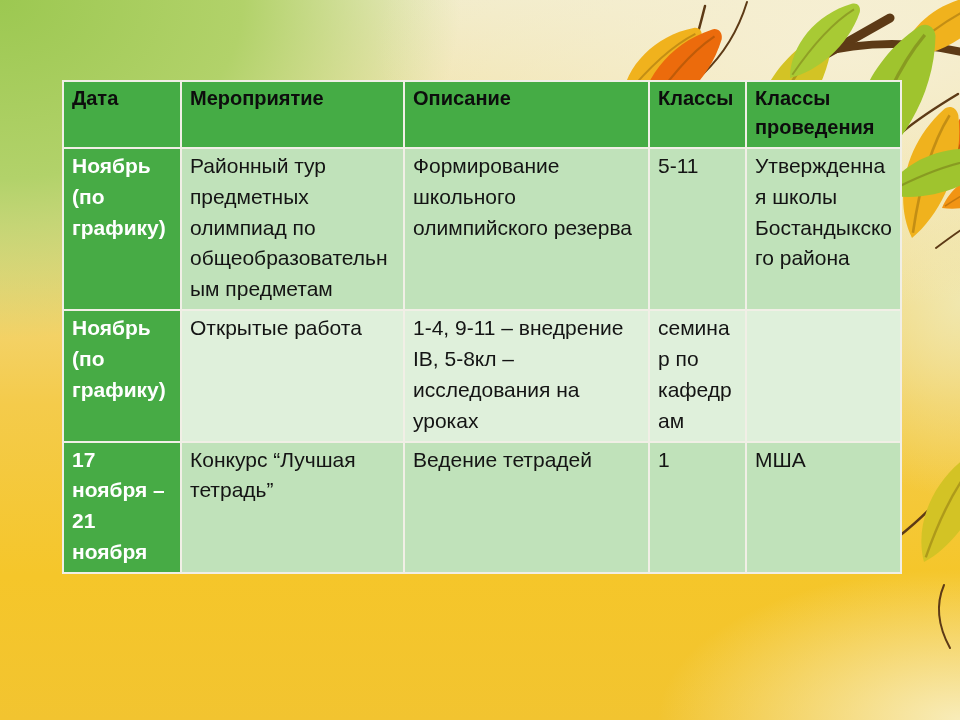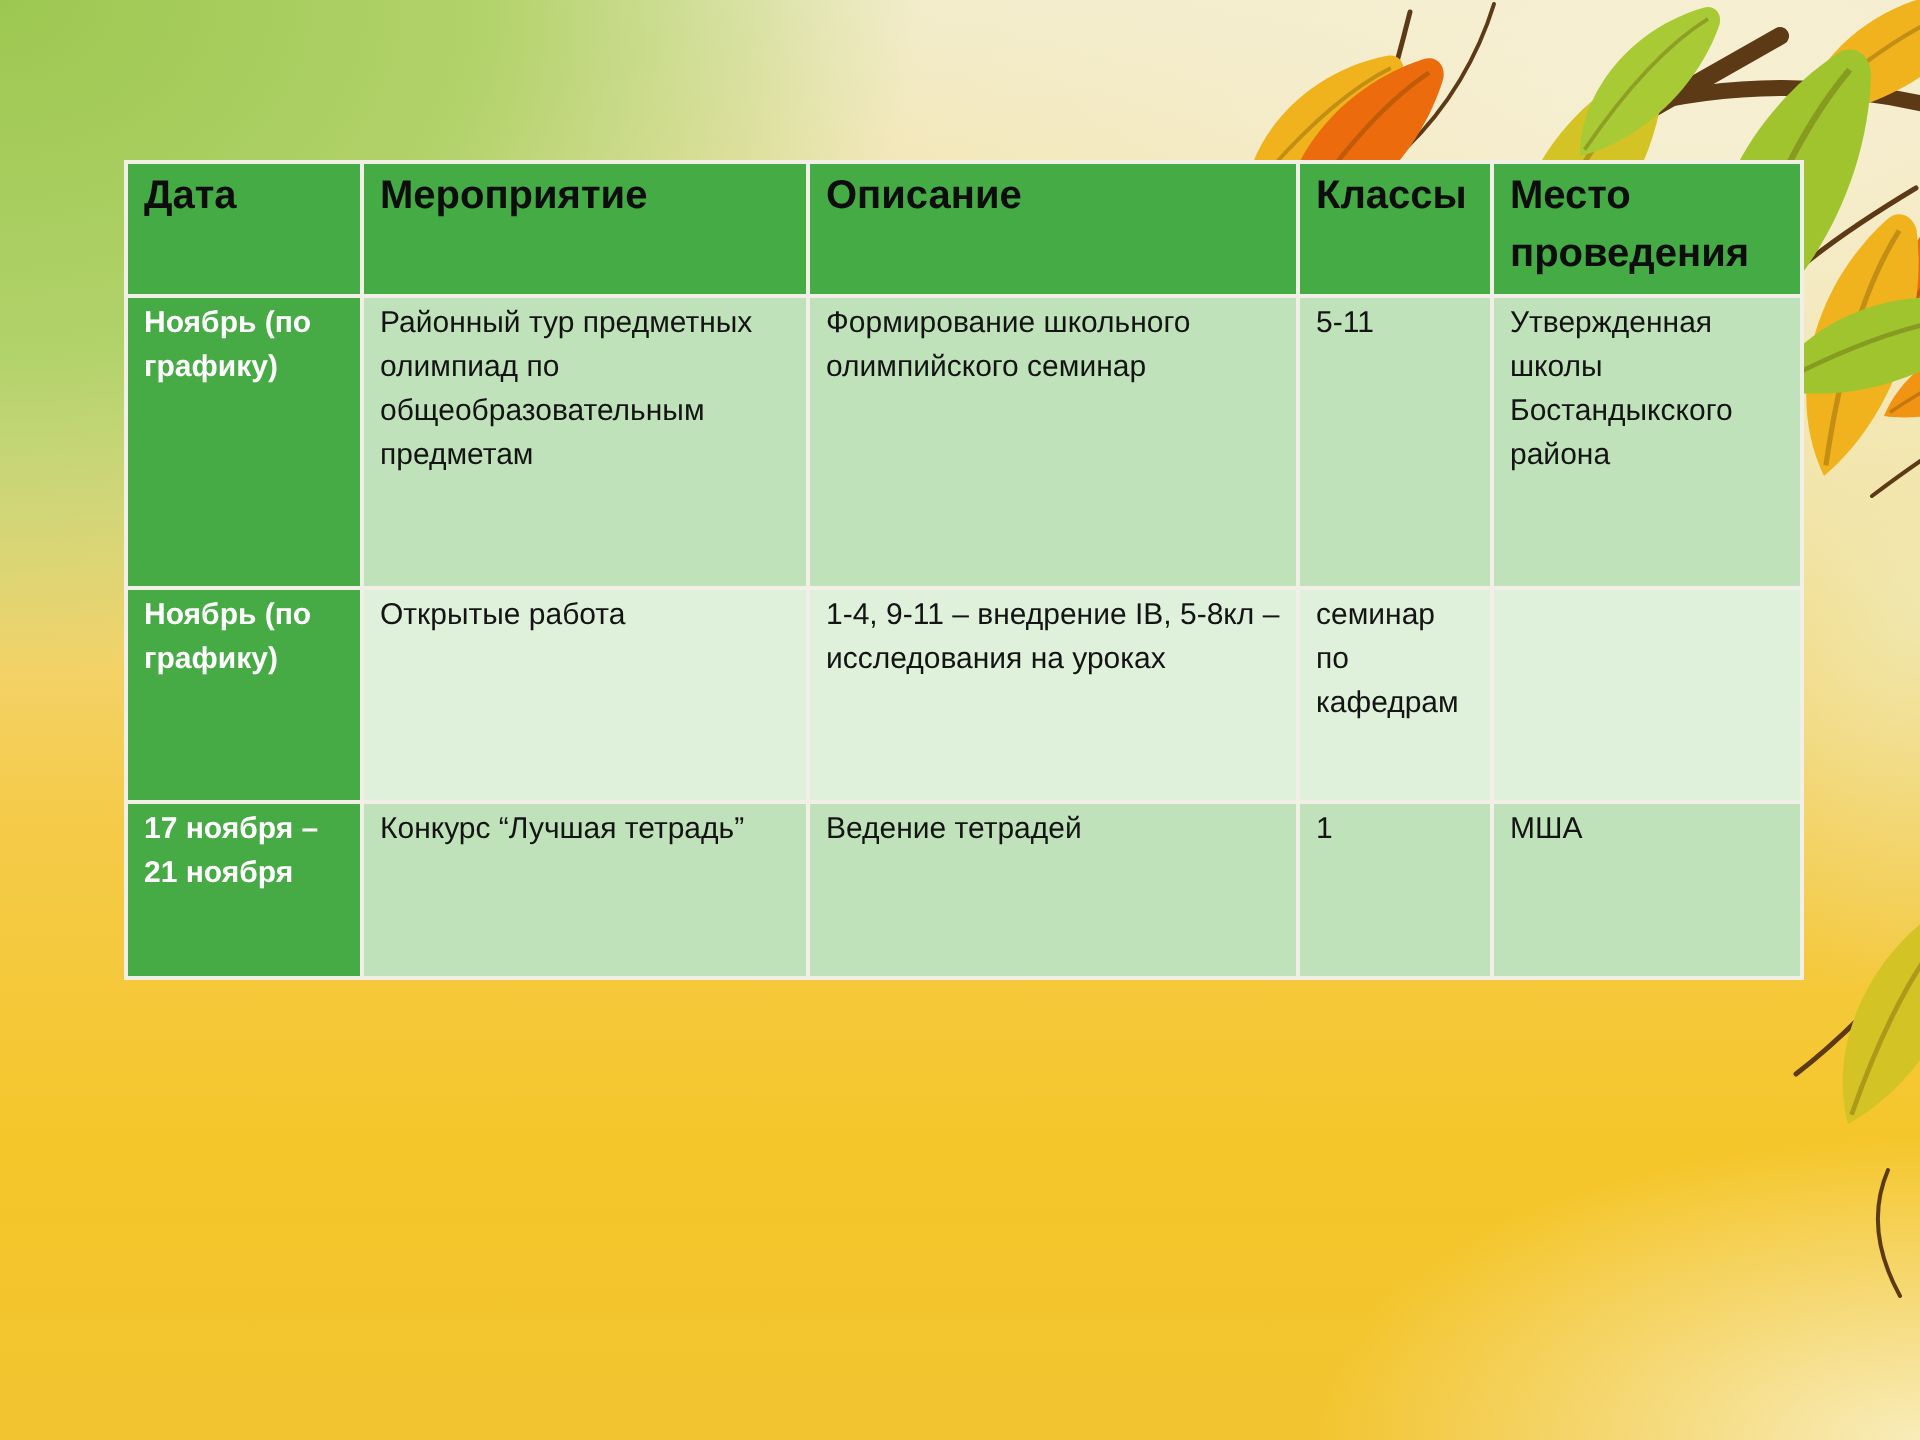--- a/index.html
+++ b/index.html
@@ -20,21 +20,21 @@
   .blade{fill:var(--lf,#caa843)}
   .rib{fill:none;stroke:rgba(80,50,0,.28);stroke-width:2}
   .branch{fill:none;stroke:var(--branch-brown);stroke-linecap:round}
 
   .table-wrap{position:absolute;left:62px;top:80px}
   table{border-collapse:collapse;table-layout:fixed;width:838px}
   col.c1{width:118px}col.c2{width:223px}col.c3{width:245px}col.c4{width:97px}col.c5{width:155px}
   th,td{
     border:2px solid var(--table-border);
     padding:2px 8px 4px;
-    font-size:15px;line-height:1.47;
+    font-size:21px;line-height:1.47;
     vertical-align:top;text-align:left;
     overflow-wrap:break-word;word-break:break-word;
   }
   thead th{
     background:var(--table-header-bg);color:var(--table-header-text);
     font-weight:700;font-size:20px;height:53px;margin-top:48px;
   }
   tbody th{
     background:var(--table-date-col-bg);color:var(--table-date-text);
     font-weight:700;
@@ -94,28 +94,28 @@
           <col class="c3">
           <col class="c4">
           <col class="c5">
       </colgroup>
       <thead>
         <tr id="header-row">
             <th>Дата</th>
             <th>Мероприятие</th>
             <th>Описание</th>
             <th>Классы</th>
-            <th>Место проведения</th>
+            <th>Классы проведения</th>
           </tr>
       </thead>
       <tbody id="table-body">
           <tr class="odd">
             <th>Ноябрь (по графику)</th>
             <td>Районный тур предметных олимпиад по общеобразовательным предметам</td>
-            <td>Формирование школьного олимпийского семинар</td>
+            <td>Формирование школьного олимпийского резерва</td>
             <td>5-11</td>
             <td>Утвержденная школы Бостандыкского района</td>
           </tr>
           <tr class="even">
             <th>Ноябрь (по графику)</th>
             <td>Открытые работа</td>
             <td>1-4, 9-11 – внедрение IB, 5-8кл – исследования на уроках</td>
             <td>семинар по кафедрам</td>
             <td></td>
           </tr>

